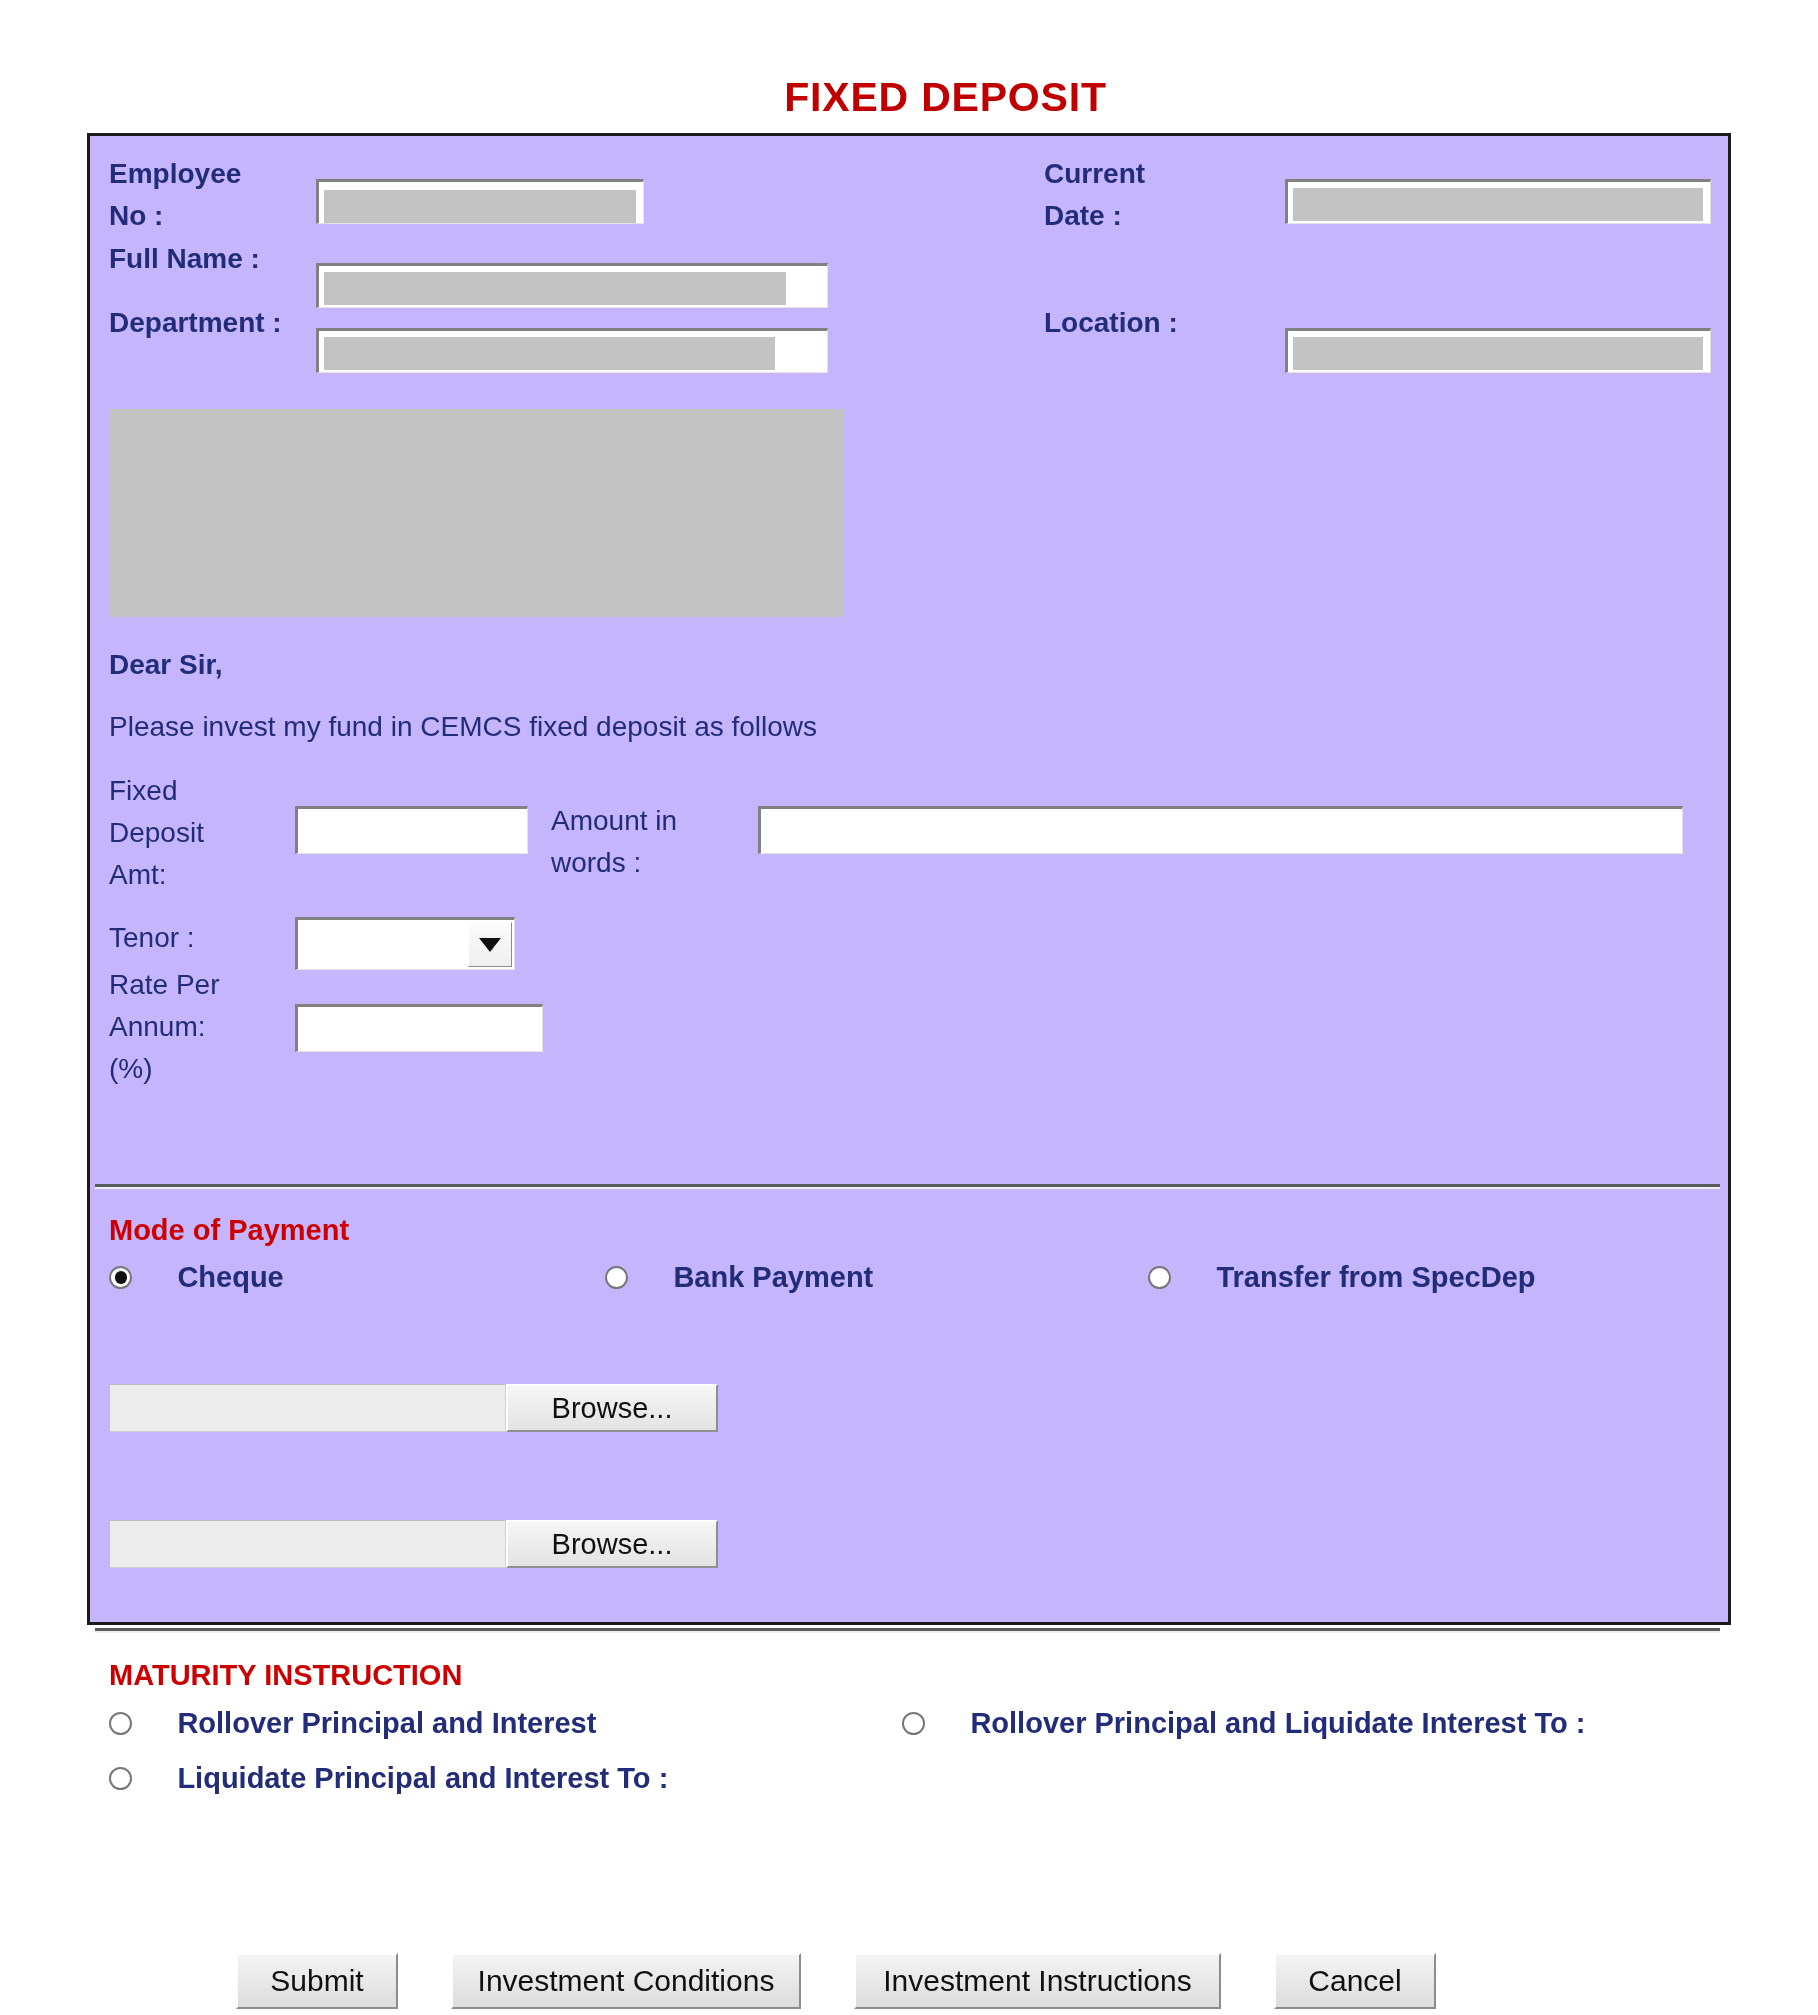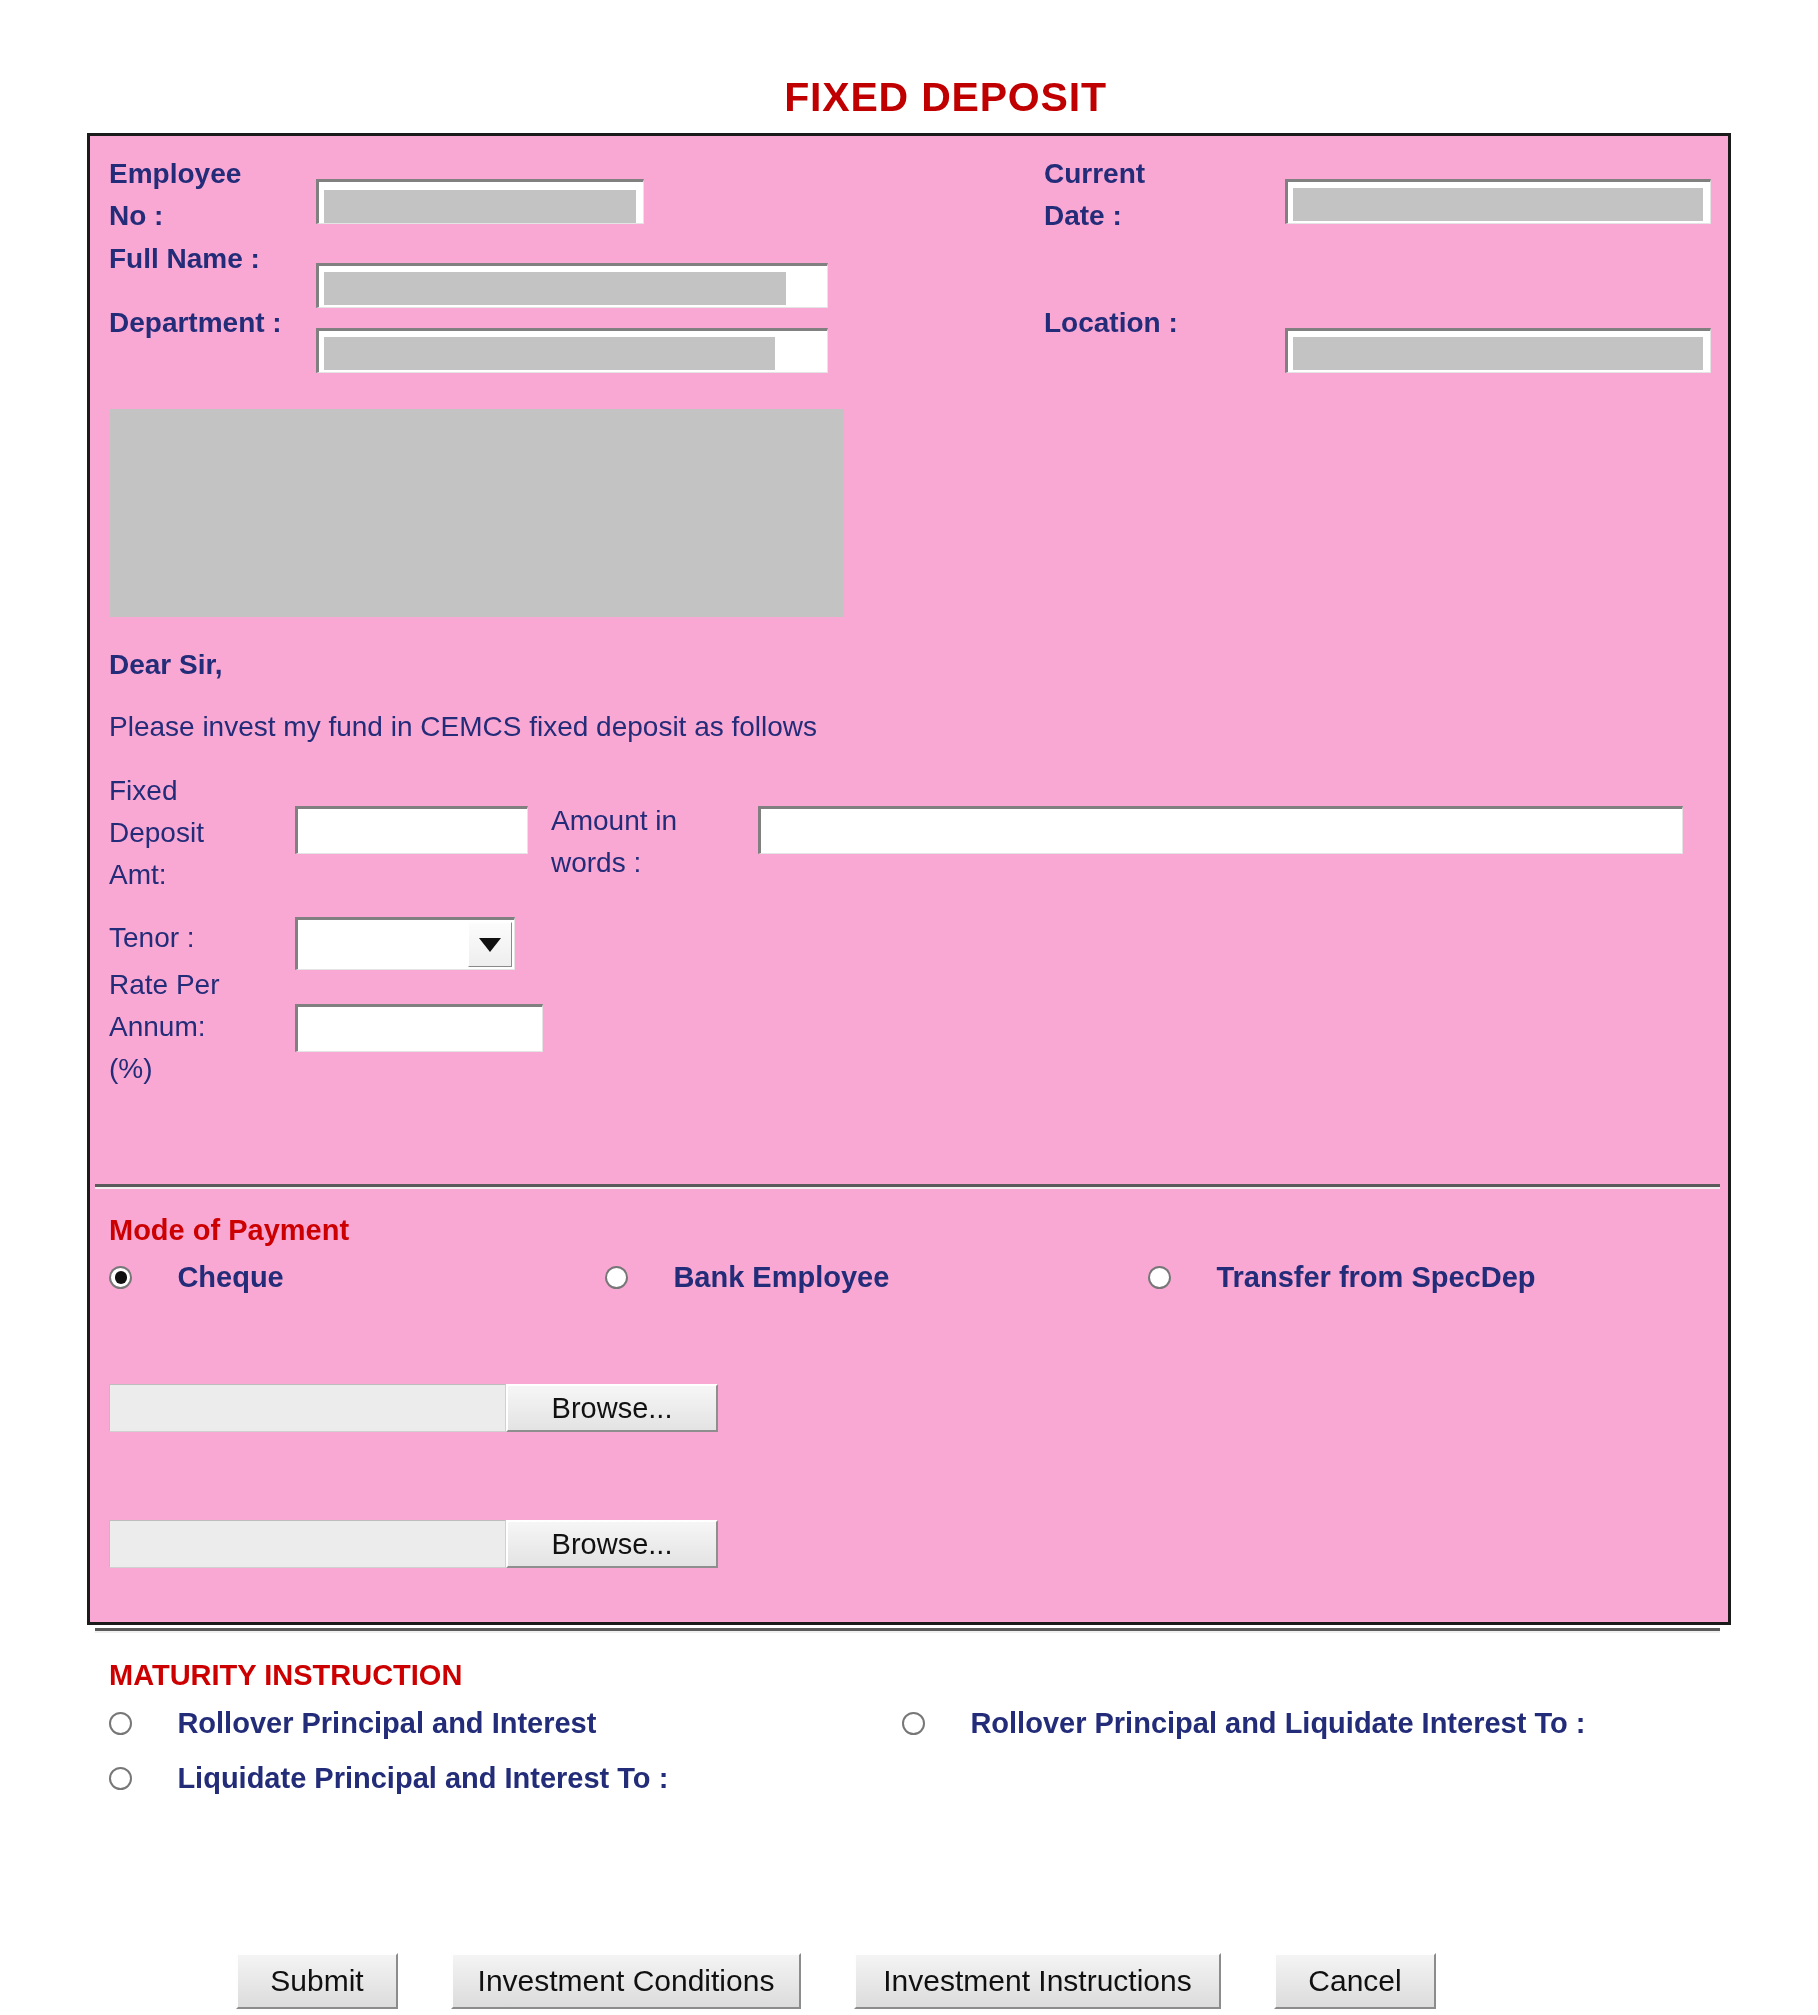--- a/index.html
+++ b/index.html
@@ -39,21 +39,21 @@
 
   
   .form-frame {
     position: absolute;
     left: 87px;
     top: 133px;
     width: 1644px;
     height: 1492px;
     border: 3.9px solid #1b1b1b;
     box-sizing: border-box;
-    background: #f9a8d4;
+    background: #c4b5fd;
   }
 
   
   .lbl {
     position: absolute;
     color: #232c78;
     font-size: 28px;
     font-weight: bold;
     line-height: 42px;
     white-space: pre-line;
@@ -284,21 +284,21 @@
 
     <div class="sect-head" style="left:19px; top:1078px;">Mode of Payment</div>
 
     <div class="radio-row" style="left:19px; top:1125px;">
       <span class="radio checked"></span>
       <span class="radio-label">Cheque</span>
     </div>
 
     <div class="radio-row" style="left:515px; top:1125px;">
       <span class="radio"></span>
-      <span class="radio-label">Bank Employee</span>
+      <span class="radio-label">Bank Payment</span>
     </div>
 
     <div class="radio-row" style="left:1058px; top:1125px;">
       <span class="radio"></span>
       <span class="radio-label">Transfer from SpecDep</span>
     </div>
 
     <div class="file-row" style="left:19px; top:1248px;">
       <div class="file-text"></div>
       <div class="file-btn">Browse...</div>

